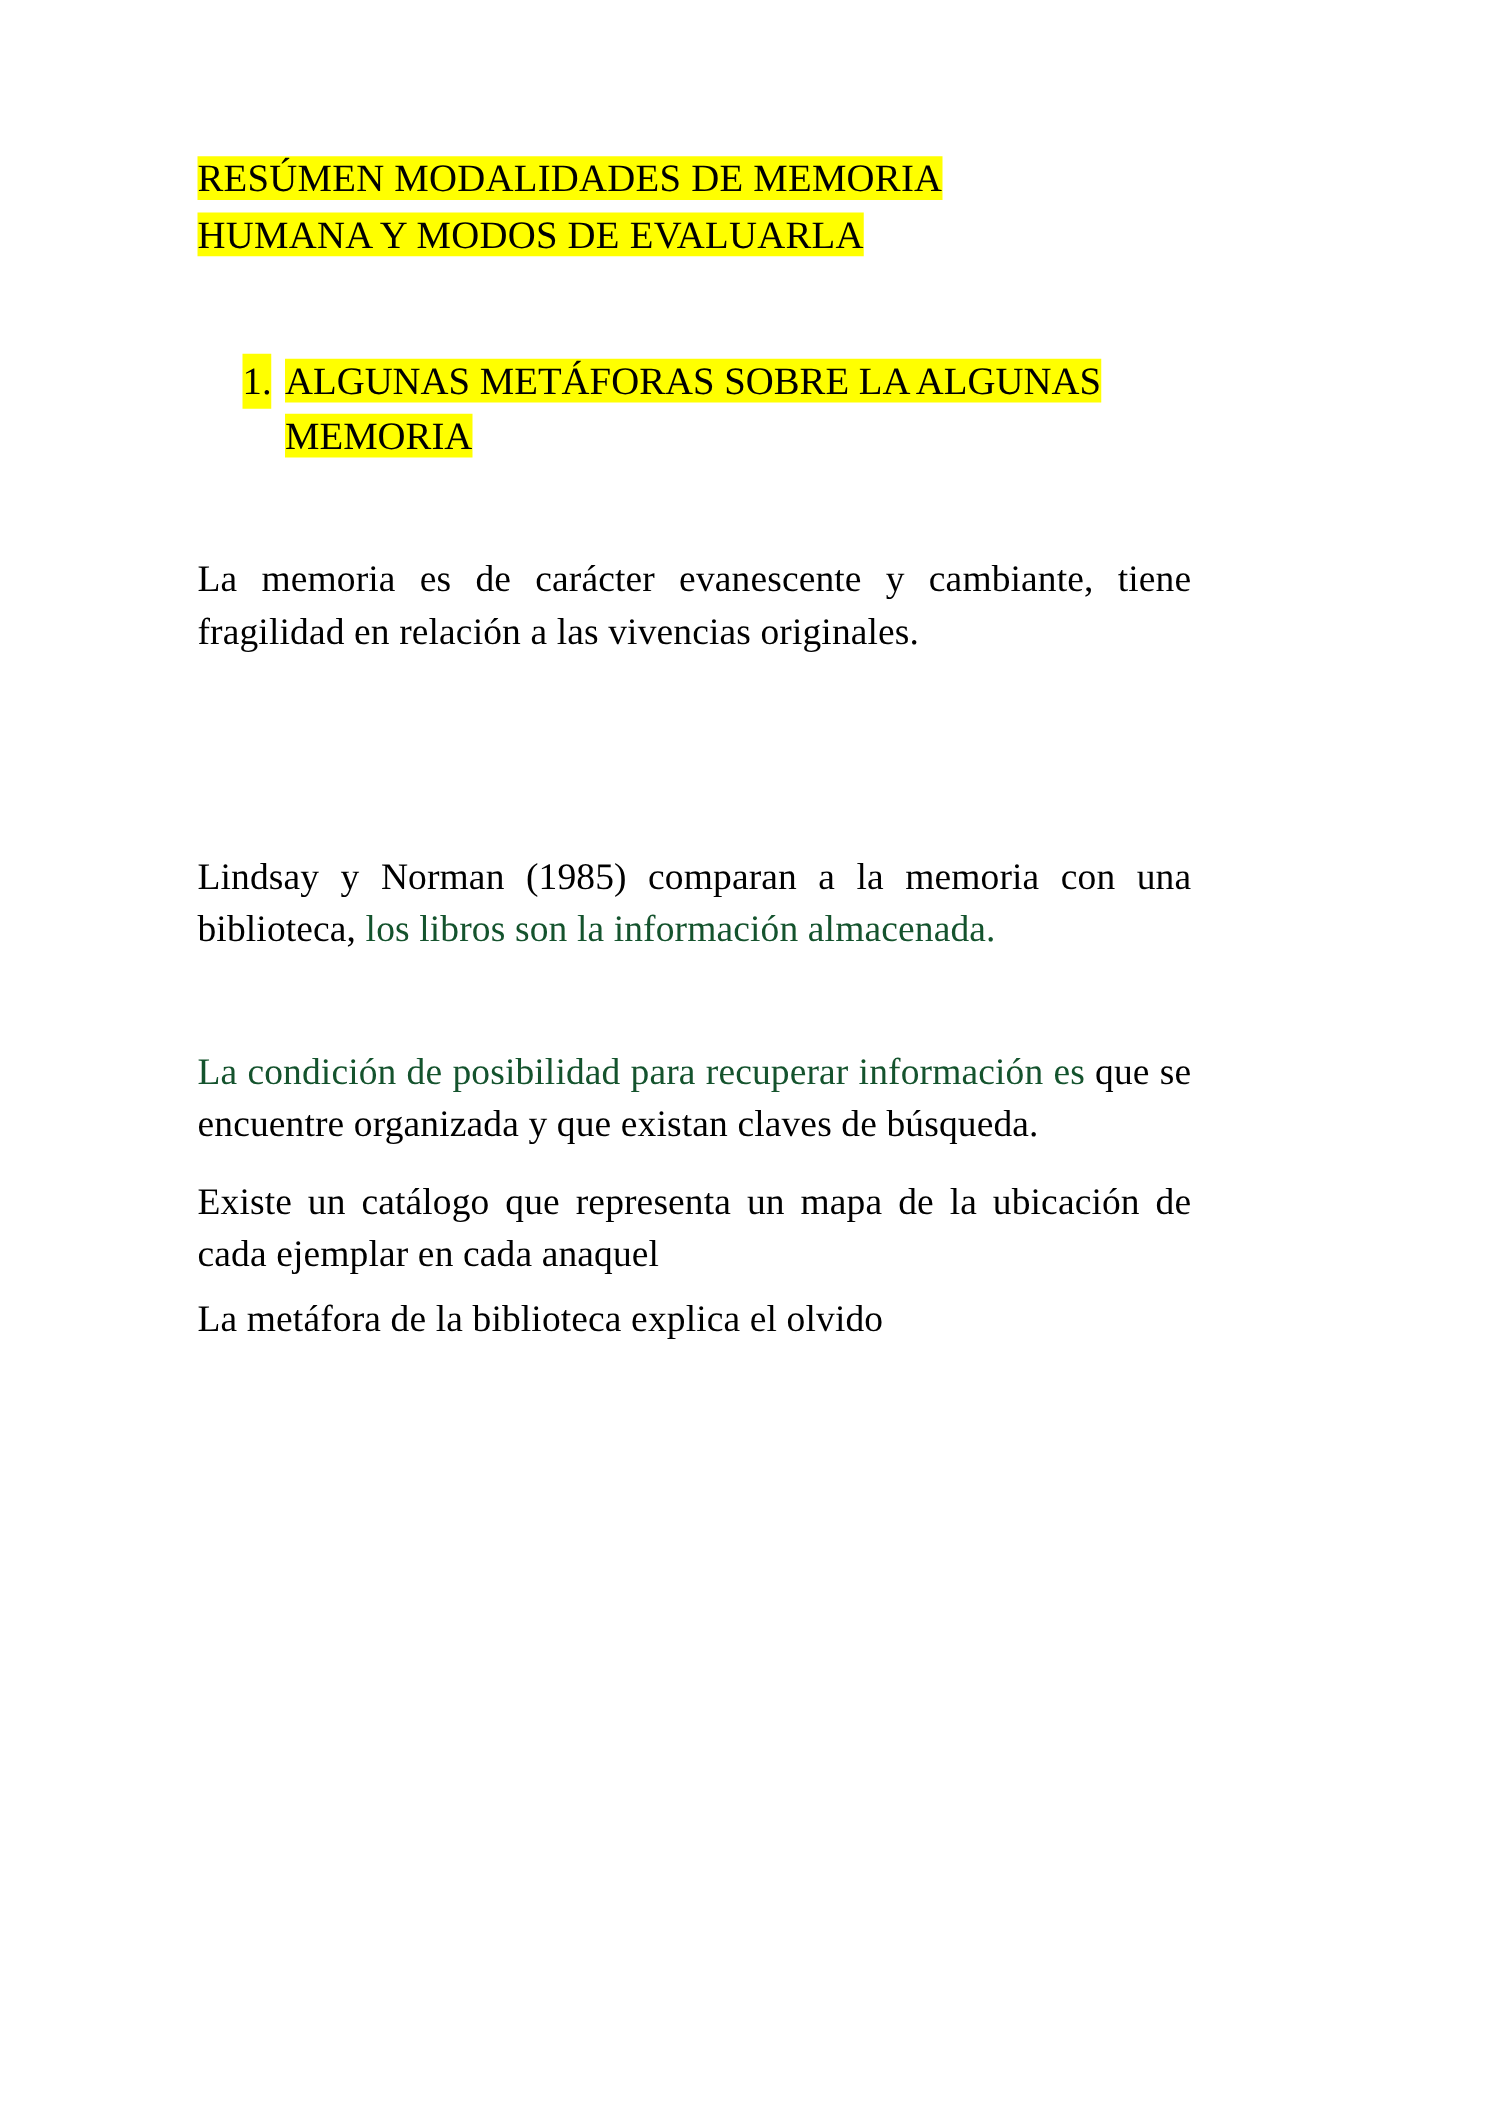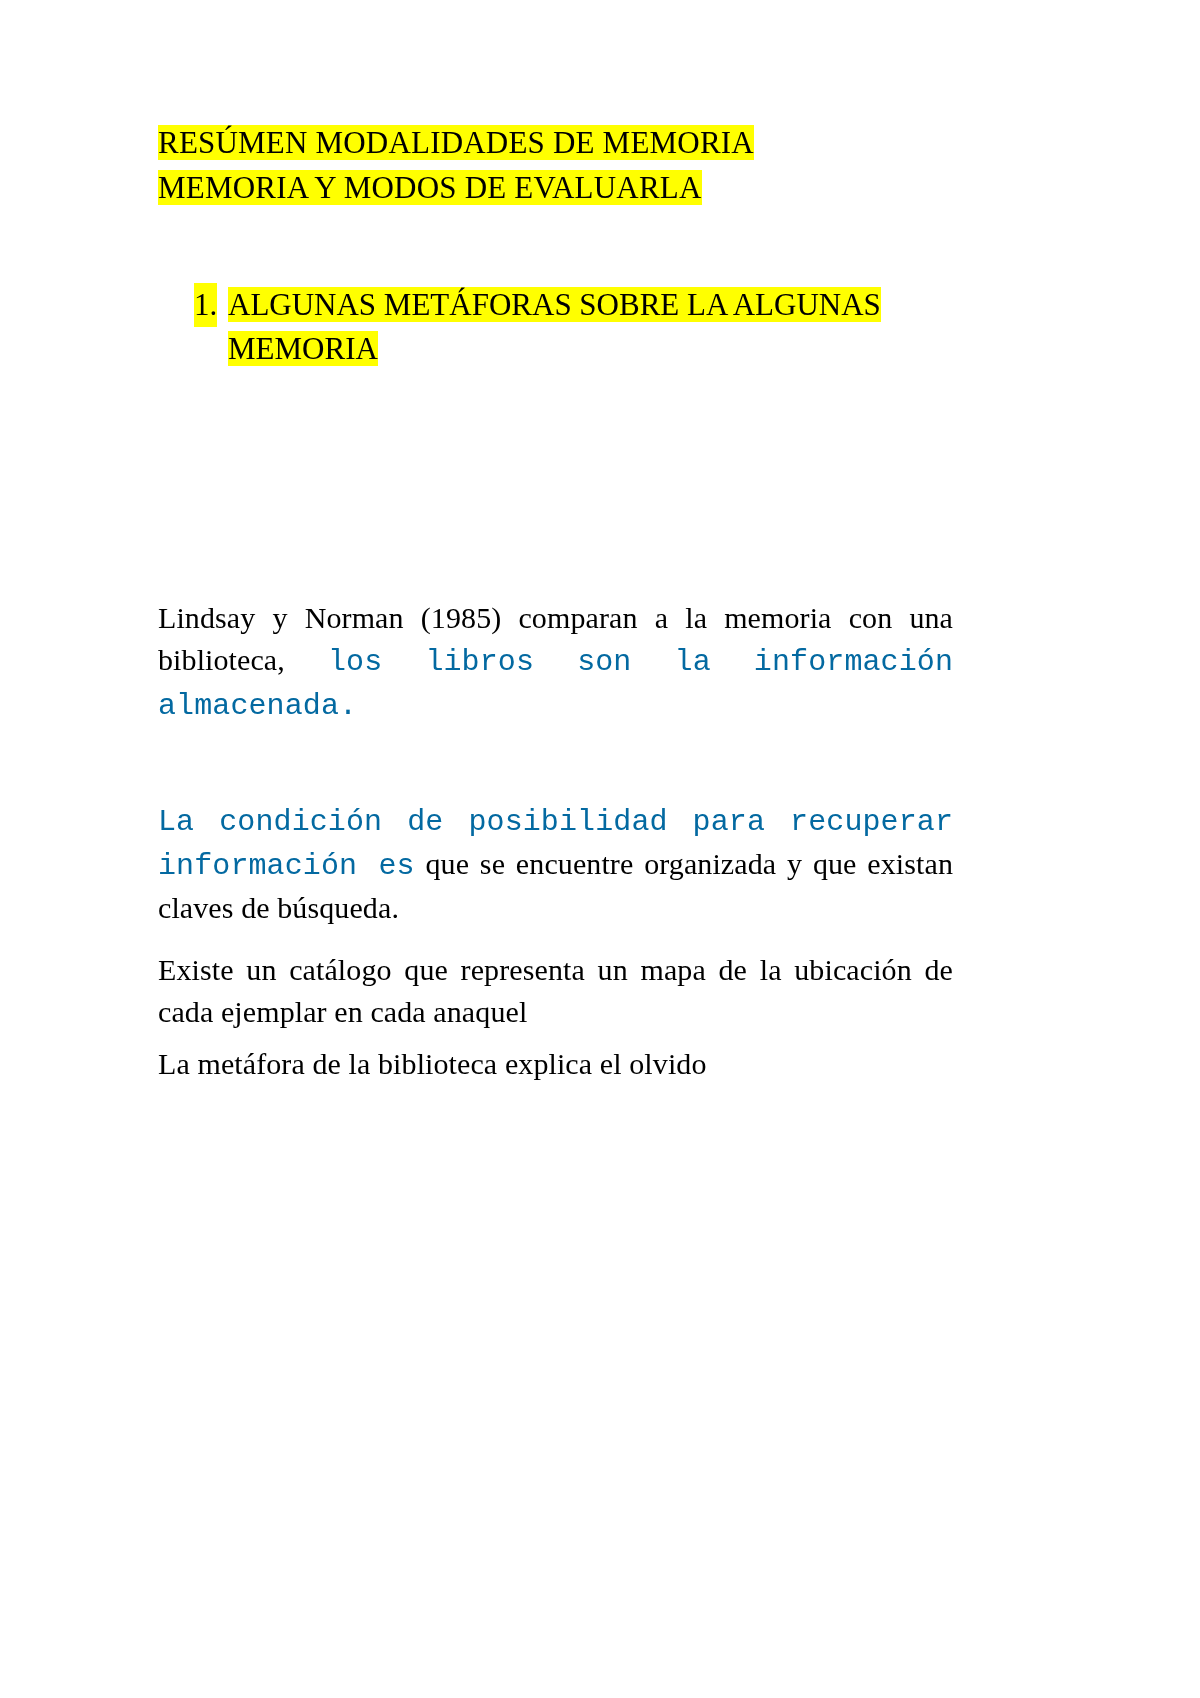--- a/index.html
+++ b/index.html
@@ -70,43 +70,44 @@
     font-size: 30px;
     line-height: 1.40;
     margin: 0;
     width: 795px;
     text-align: justify;
     text-align-last: left;
     letter-spacing: 0.1px;
   }
   .sp-lg  { height: 72px; }
   .sp-xs  { height: 10px; }
-  .green  { color: #0369a1; font-family: Liberation Mono, monospace; }
+  .green  { color: #14532d; }
   .purple { color: #000000; }
 </style>
 </head>
 <body>
 
 <div class="page">
 
   <div class="doc-title">
     <span class="hl">RESÚMEN MODALIDADES DE MEMORIA</span><br>
-    <span class="hl">MEMORIA Y MODOS DE EVALUARLA</span>
+    <span class="hl">HUMANA Y MODOS DE EVALUARLA</span>
   </div>
 
   <div class="section-heading">
     <span class="num">1.</span>
     <span class="body-txt">
       <span class="hl">ALGUNAS METÁFORAS SOBRE LA ALGUNAS</span><br>
       <span class="hl">MEMORIA</span>
     </span>
   </div>
 
   <div class="sp-lg"></div>
 
+  <p class="para">La memoria es de carácter evanescente y cambiante, tiene fragilidad en relación a las vivencias originales.</p>
 
   <div class="sp-lg"></div>
 
 
   <div class="sp-xs"></div>
 
 
   <div class="sp-lg"></div>
 
   <p class="para"><span>Lindsay y Norman (1985) comparan a la memoria con una biblioteca,</span><span class="green"> los libros son la información almacenada.</span></p>

